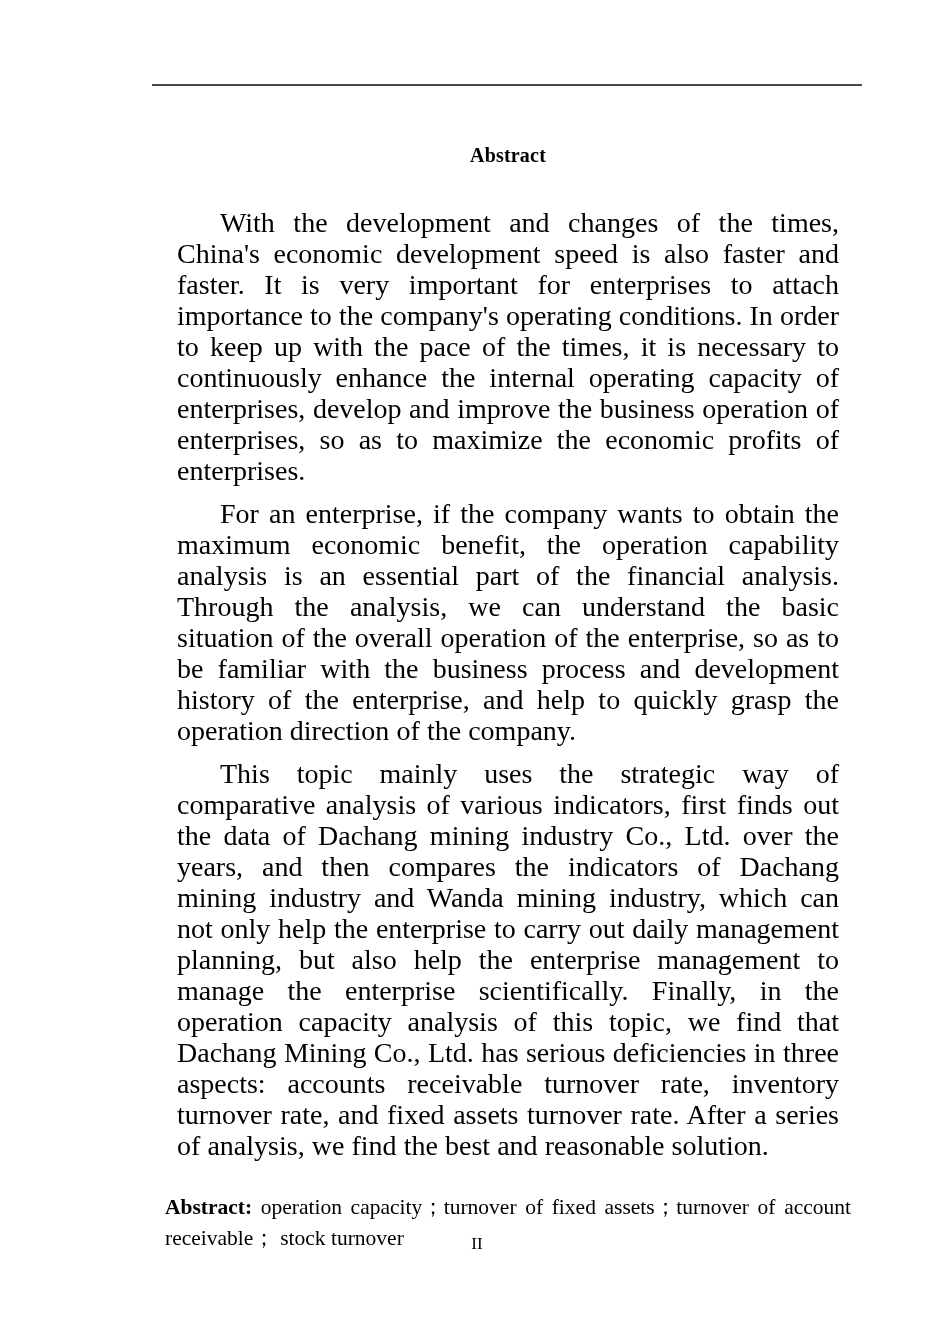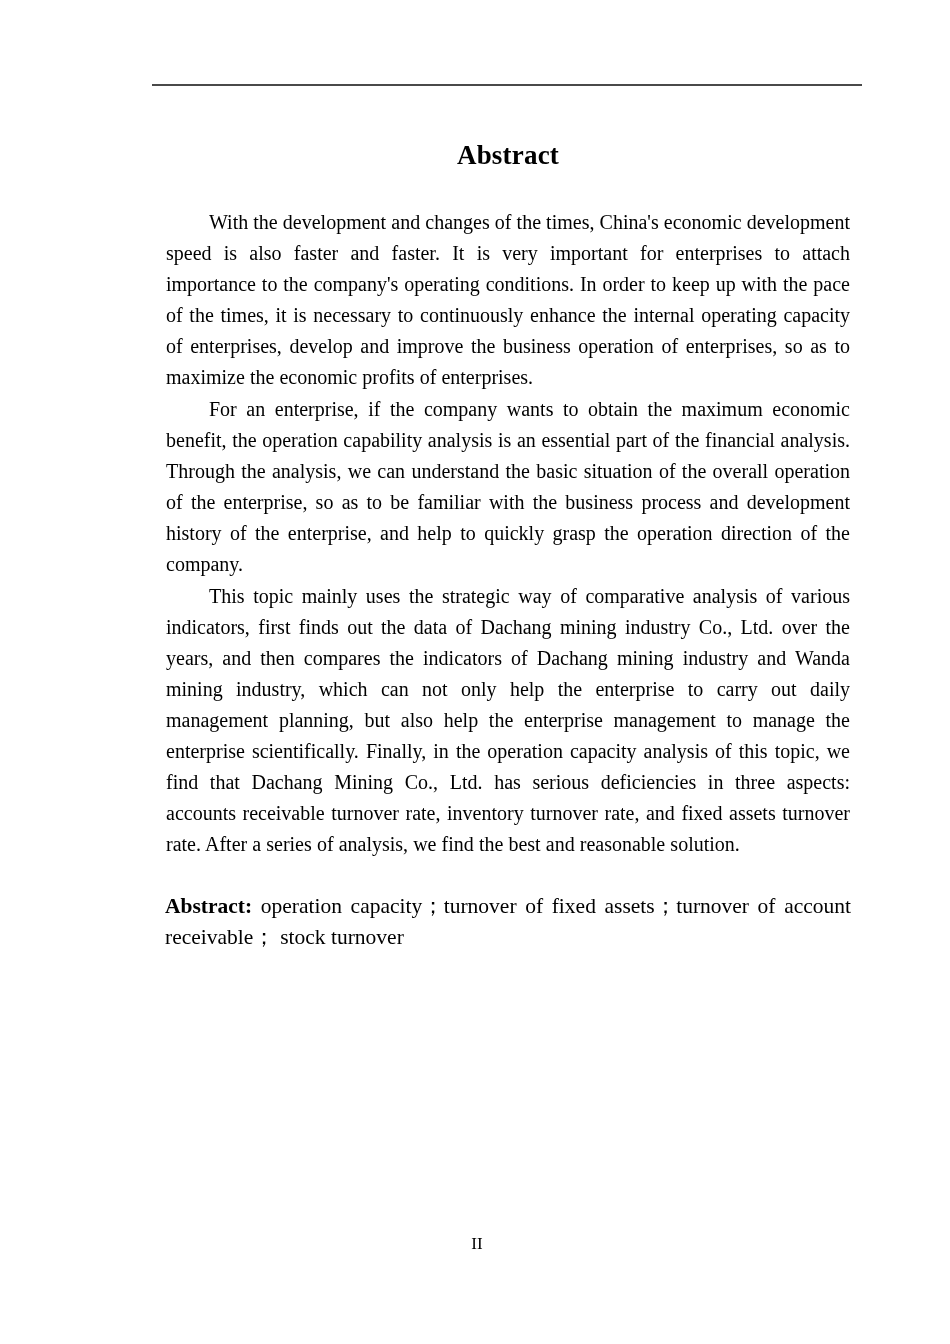--- a/index.html
+++ b/index.html
@@ -31,35 +31,35 @@
 
   
   .content {
     position: absolute;
     left: 165px;
     top: 140px;
     width: 686px;
   }
 
   .doc-title {
-    font-size: 27px;
+    font-size: 20px;
     font-weight: bold;
     text-align: center;
     line-height: 31px;
     margin: 0 0 36px 0;
     letter-spacing: 0.2px;
   }
 
   .body-para {
-    font-size: 20px;
+    font-size: 28px;
     line-height: 31px;
     text-align: justify;
     text-justify: inter-word;
     text-indent: 43px;
-    margin: 1px;
+    margin: 12px;
     word-spacing: 0.1px;
     hyphens: none;
   }
 
   .keywords-block {
     font-size: 21.5px;
     line-height: 31px;
     text-align: justify;
     text-justify: inter-word;
     text-indent: 0;

